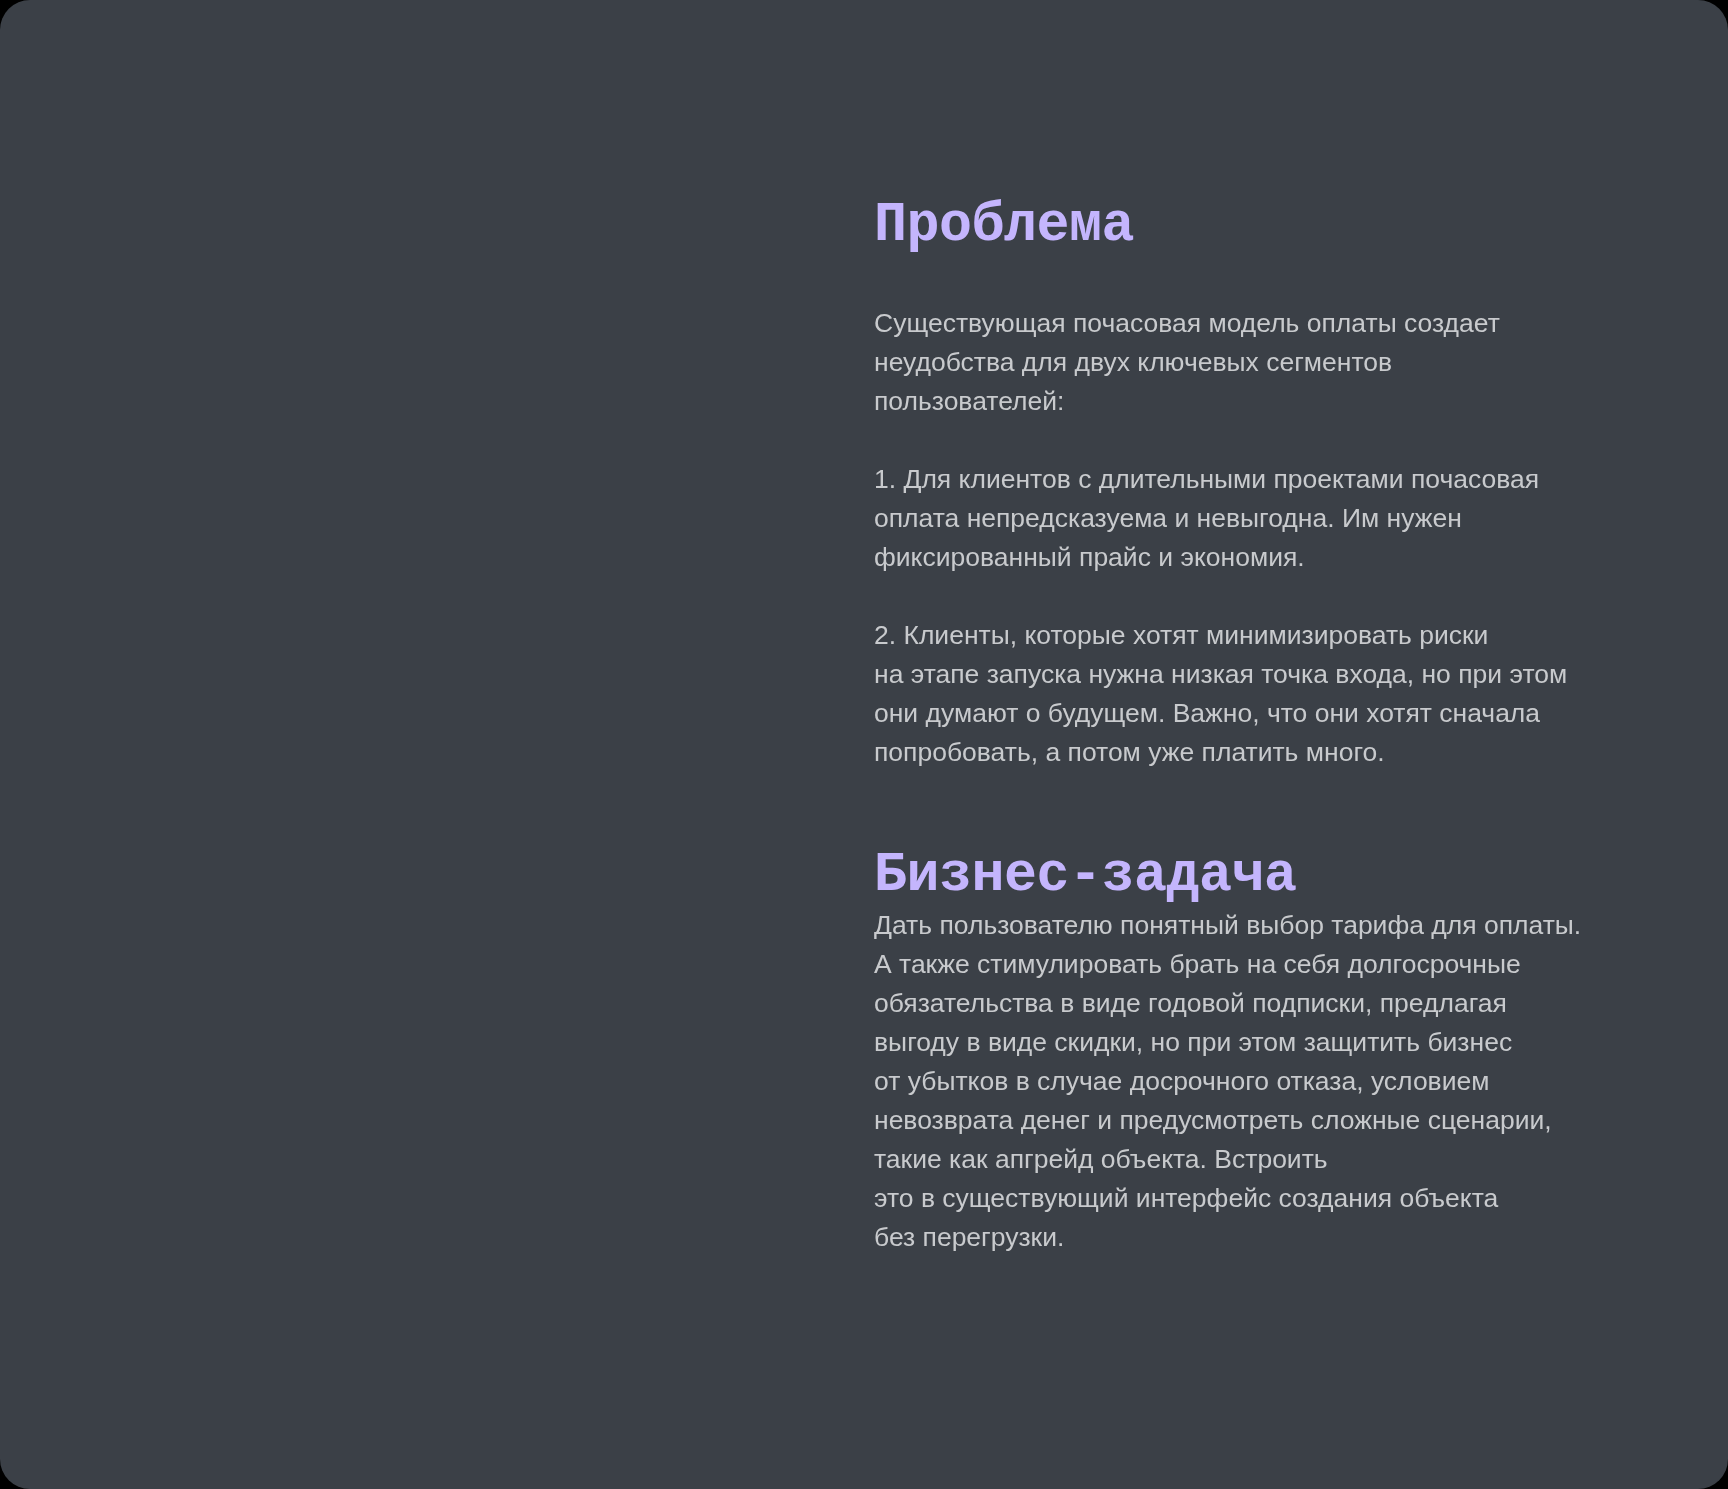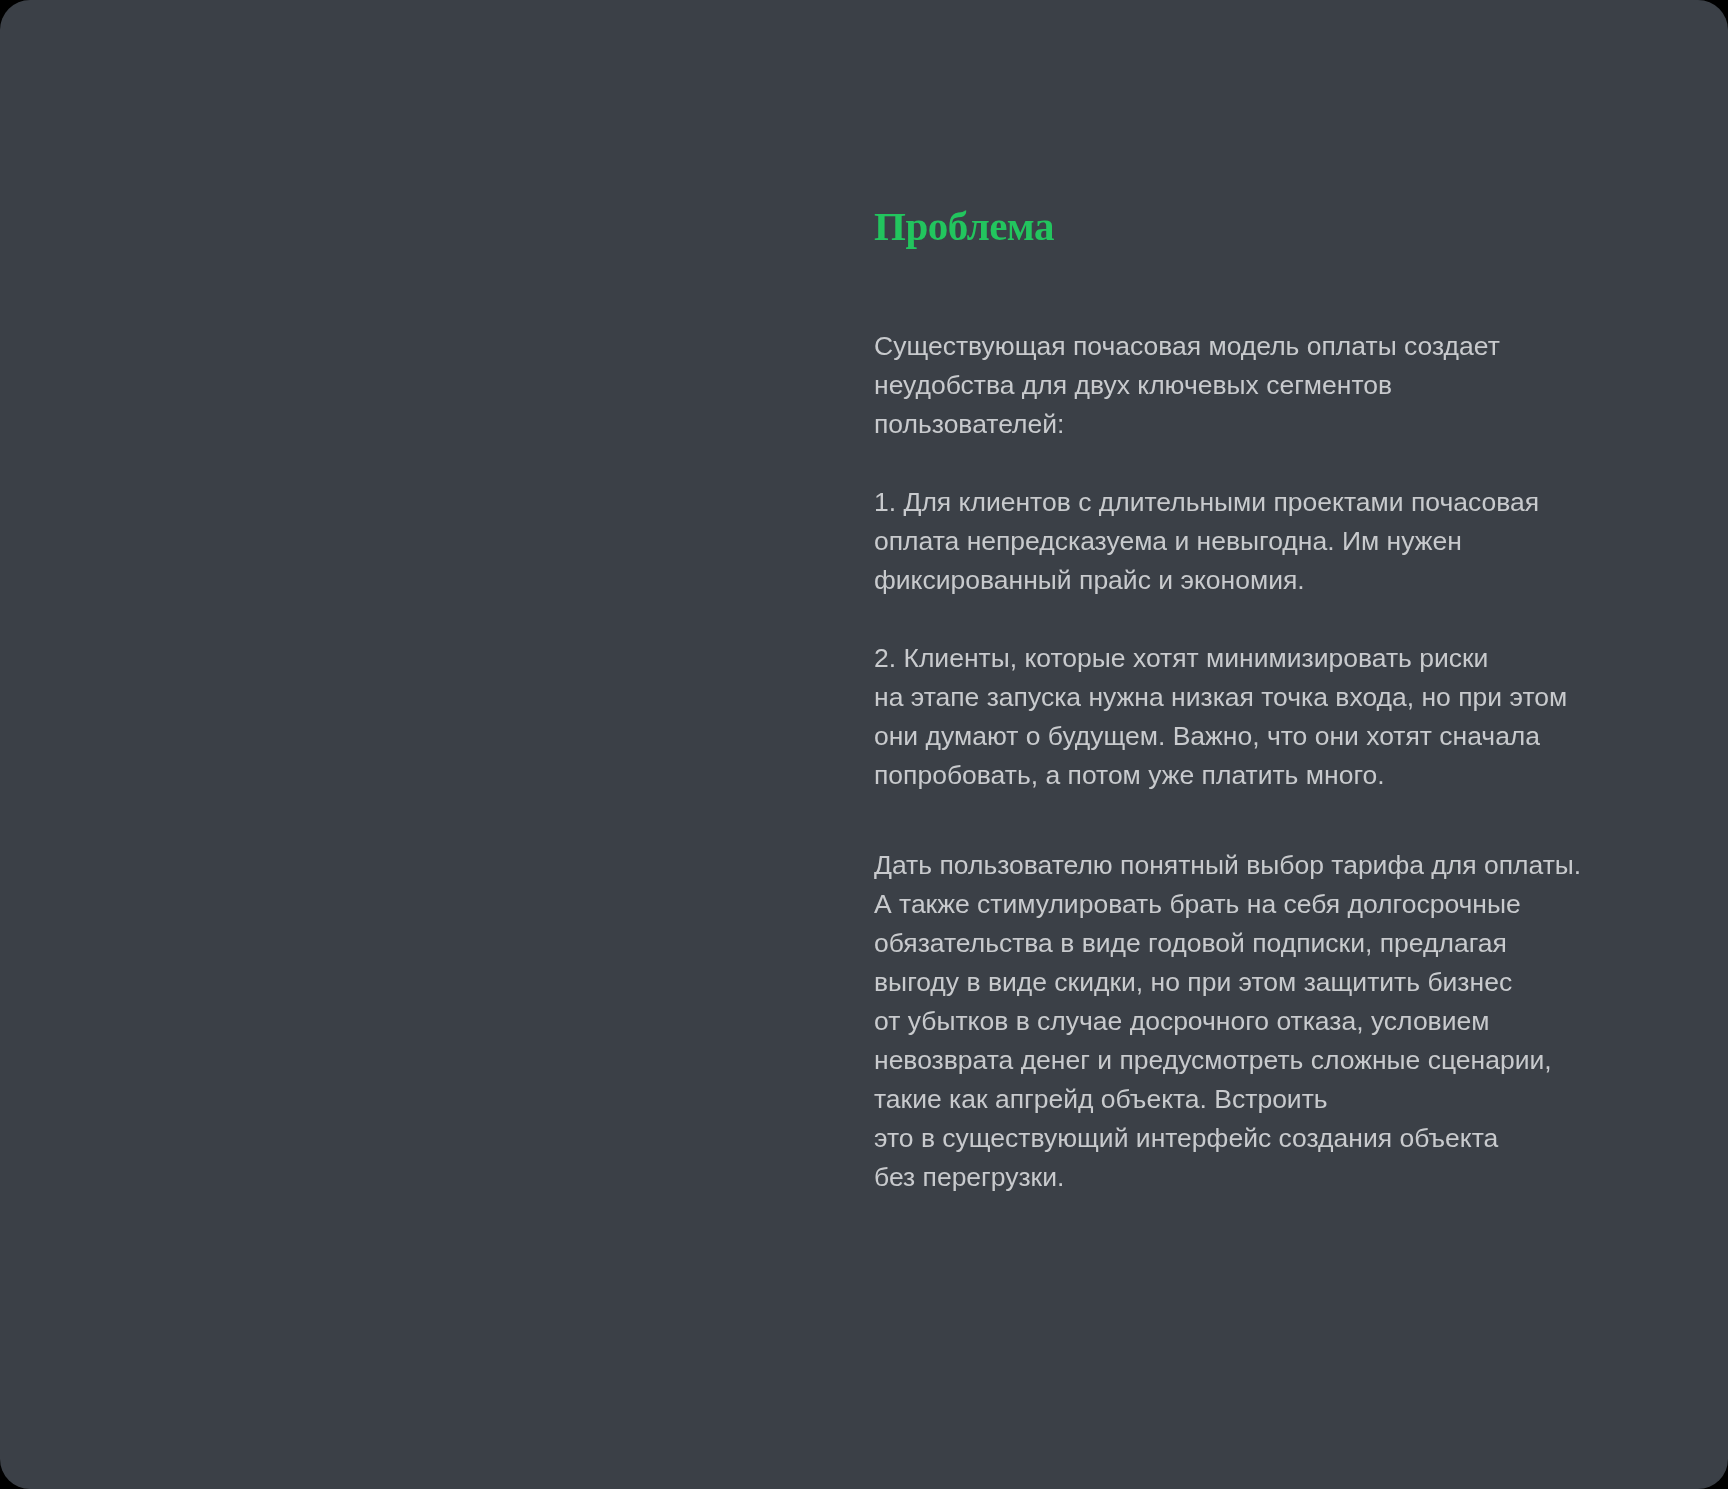--- a/index.html
+++ b/index.html
@@ -22,48 +22,49 @@
     }
     .section {
       position: absolute;
       left: 874px;
       width: 800px;
     }
     .section-problem { top: 196px; }
     .section-business { top: 846px; }
     .heading {
       margin: 0;
-      font-family: Liberation Serif, serif;
+      font-family: Liberation Mono, monospace;
       font-weight: bold;
-      font-size: 41px;
+      font-size: 55px;
       line-height: 60px;
-      color: #22c55e;
+      color: #c4b5fd;
       letter-spacing: -0.5px;
       white-space: nowrap;
     }
     .body {
       margin: 0;
       font-family: "Liberation Sans", sans-serif;
       font-size: 26.5px;
       line-height: 39px;
       color: #c8cacd;
       white-space: pre;
       letter-spacing: 0px;
     }
-    .section-problem .body { margin-top: 71px; }
+    .section-problem .body { margin-top: 48px; }
     .section-business .body { }
     .line { display: block; height: 39px; }
   </style>
 </head>
 <body>
 
 <div class="card">
 
   <section class="section section-problem">
     <h2 class="heading">Проблема</h2>
     <p class="body"><span class="line">Существующая почасовая модель оплаты создает</span><span class="line">неудобства для двух ключевых сегментов</span><span class="line">пользователей:</span><span class="line"></span><span class="line">1. Для клиентов с длительными проектами почасовая</span><span class="line">оплата непредсказуема и невыгодна. Им нужен</span><span class="line">фиксированный прайс и экономия.</span><span class="line"></span><span class="line">2. Клиенты, которые хотят минимизировать риски</span><span class="line">на этапе запуска нужна низкая точка входа, но при этом</span><span class="line">они думают о будущем. Важно, что они хотят сначала</span><span class="line">попробовать, а потом уже платить много.</span></p>
   </section>
 
   <section class="section section-business">
+    <h2 class="heading">Бизнес-задача</h2>
     <p class="body"><span class="line">Дать пользователю понятный выбор тарифа для оплаты.</span><span class="line">А также стимулировать брать на себя долгосрочные</span><span class="line">обязательства в виде годовой подписки, предлагая</span><span class="line">выгоду в виде скидки, но при этом защитить бизнес</span><span class="line">от убытков в случае досрочного отказа, условием</span><span class="line">невозврата денег и предусмотреть сложные сценарии,</span><span class="line">такие как апгрейд объекта. Встроить</span><span class="line">это в существующий интерфейс создания объекта</span><span class="line">без перегрузки.</span></p>
   </section>
 
 </div>
 
 </body></html>

